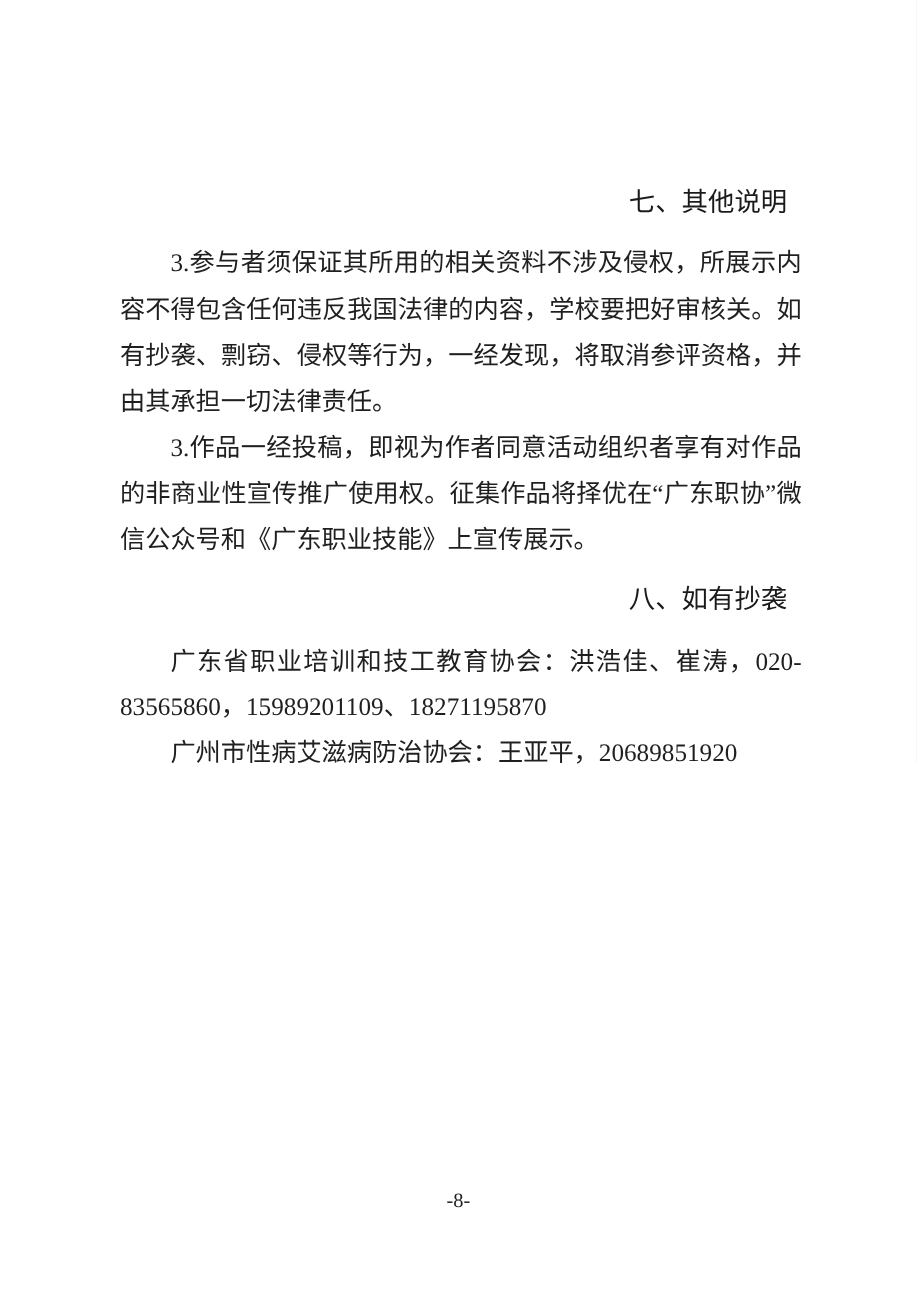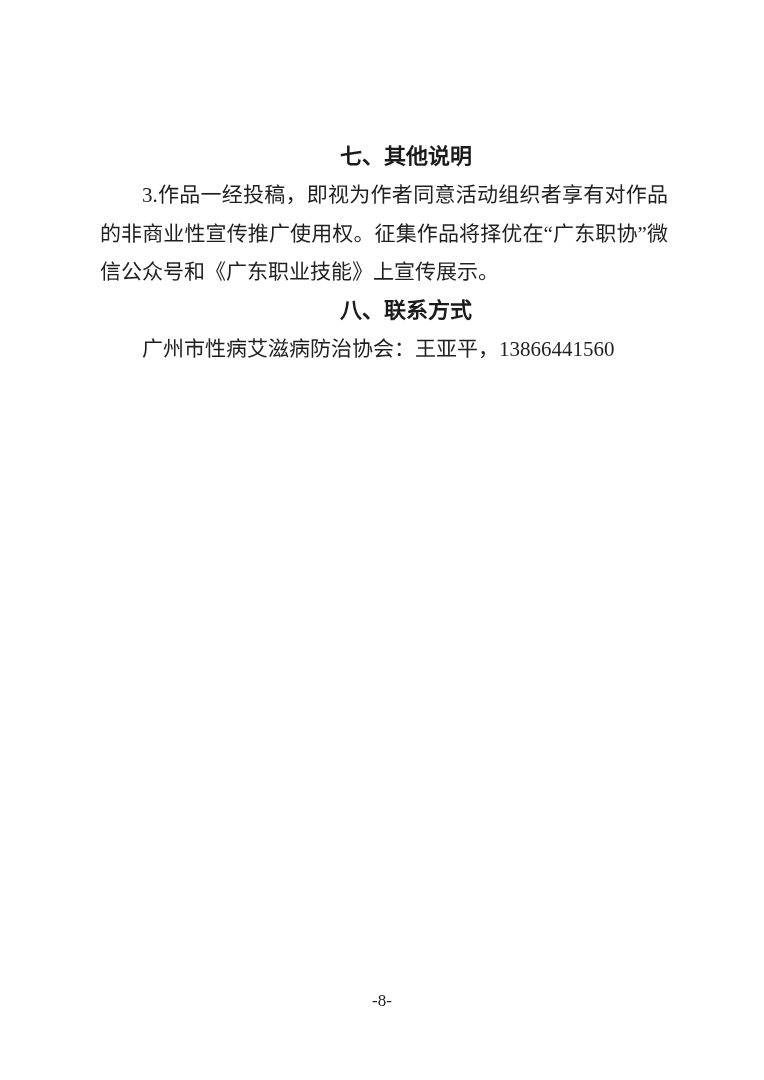--- a/index.html
+++ b/index.html
@@ -21,28 +21,28 @@
     top: 138px;
     width: 568px;
     color: #1f1f1f;
     font-family: "Liberation Serif", "DejaVu Serif", serif;
     font-size: 21px;
     line-height: 38.4px;
     text-align: justify;
     text-justify: inter-character;
   }
   .heading {
-    margin: 0;
+    margin: 12px;
     text-indent: 2em;
     font-family: "Liberation Sans", "DejaVu Sans", sans-serif;
     font-size: 22px;
-    font-weight: bold;
+    font-weight: normal;
     line-height: 38.4px;
     color: #1a1a1a;
-    text-align: center;
+    text-align: right;
   }
   .para {
     margin: 0;
     text-indent: 2em;
   }
   .page-footer {
     position: absolute;
     left: 0;
     right: 0;
     top: 991px;
@@ -56,25 +56,27 @@
 </head>
 <body>
 
 <div class="page">
   <div class="content">
 
     <h2 class="heading">七、其他说明</h2>
 
 
 
+    <p class="para">3.参与者须保证其所用的相关资料不涉及侵权，所展示内容不得包含任何违反我国法律的内容，学校要把好审核关。如有抄袭、剽窃、侵权等行为，一经发现，将取消参评资格，并由其承担一切法律责任。</p>
 
     <p class="para">3.作品一经投稿，即视为作者同意活动组织者享有对作品的非商业性宣传推广使用权。征集作品将择优在“广东职协”微信公众号和《广东职业技能》上宣传展示。</p>
 
 
-    <h2 class="heading">八、联系方式</h2>
+    <h2 class="heading">八、如有抄袭</h2>
 
+    <p class="para">广东省职业培训和技工教育协会：洪浩佳、崔涛，020-83565860，15989201109、18271195870</p>
 
-    <p class="para">广州市性病艾滋病防治协会：王亚平，13866441560</p>
+    <p class="para">广州市性病艾滋病防治协会：王亚平，20689851920</p>
 
   </div>
 
   <div class="page-footer">-8-</div>
 </div>
 
 </body></html>

